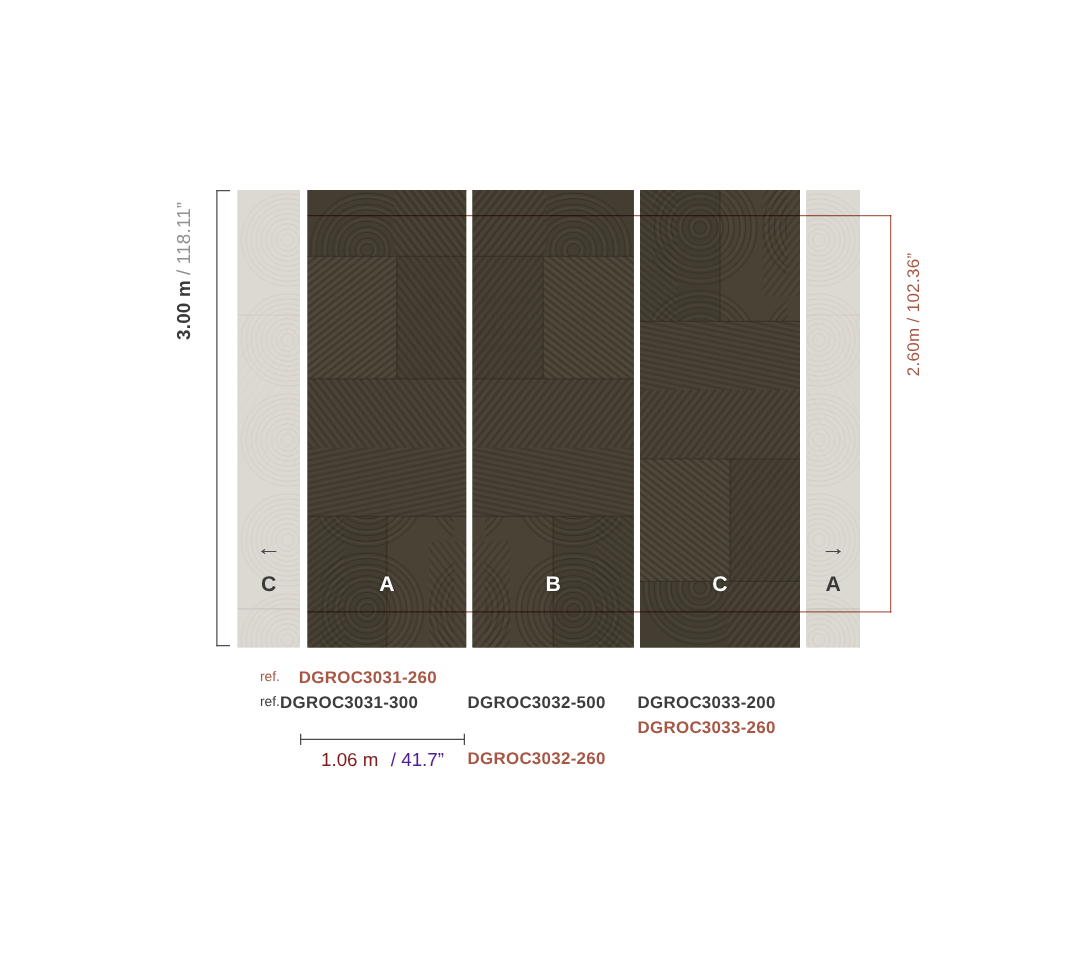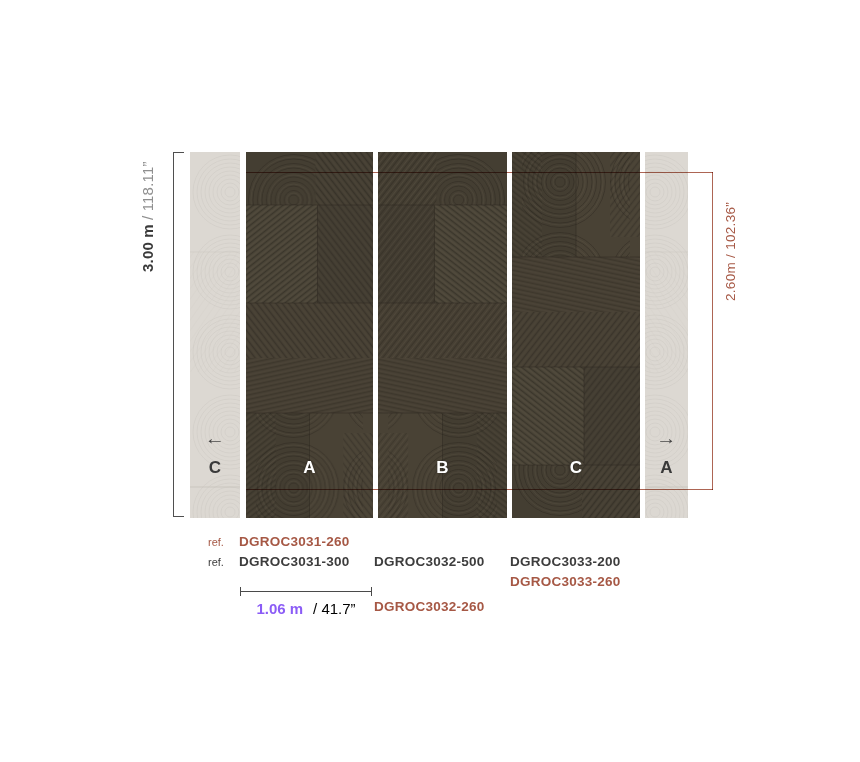--- a/index.html
+++ b/index.html
@@ -49,22 +49,22 @@
   .hdim-line{position:absolute;left:240px;top:591px;width:132px;height:1px;background:#4a4a4a;}
   .hdim-line:before,.hdim-line:after{
     content:"";position:absolute;top:-4px;width:1px;height:9px;background:#4a4a4a;
   }
   .hdim-line:before{left:0;}
   .hdim-line:after{right:0;}
   .hdim-label{
     position:absolute;left:236px;top:600px;width:140px;text-align:center;
     font-size:15px;white-space:nowrap;
   }
-  .hdim-label .bold{font-weight:700;color:#8b5cf6;}
-  .hdim-label .light{font-weight:400;color:#000000;margin-left:10px;}
+  .hdim-label .bold{font-weight:400;color:#7f1d1d;}
+  .hdim-label .light{font-weight:400;color:#4c1d95;margin-left:10px;}
   .defs-holder{position:absolute;width:0;height:0;overflow:hidden;}
 </style>
 </head>
 <body>
 
 <div class="canvas">
 
   <div class="defs-holder">
     <svg width="0" height="0" aria-hidden="true">
       <defs>
@@ -203,21 +203,21 @@
   <div class="redline" style="left:712px;top:172px;width:1.2px;height:318px;"></div>
   <div class="redline" style="left:246px;top:489px;width:467px;height:1.2px;"></div>
   <div class="vlabel accent" style="left:723px;top:301px;">2.60m / 102.36”</div>
 
   <div class="refword row260" style="left:208px;top:534px;">ref.</div>
   <div class="refcode row260" style="left:239px;top:534px;">DGROC3031-260</div>
   <div class="refcode row260" style="left:374px;top:563px;margin-top:36px;">DGROC3032-260</div>
   <div class="refcode row260" style="left:510px;top:534px;margin-top:40px;">DGROC3033-260</div>
 
   <div class="refword row300" style="left:208px;top:554px;">ref.</div>
-  <div class="refcode row300" style="left:239px;top:554px;">DGROC3031-300</div>
+  <div class="refcode row300" style="left:224px;top:554px;">DGROC3031-300</div>
   <div class="refcode row300" style="left:374px;top:554px;">DGROC3032-500</div>
   <div class="refcode row300" style="left:510px;top:554px;">DGROC3033-200</div>
 
   <div class="hdim-line"></div>
   <div class="hdim-label">
     <span class="bold">1.06 m</span><span class="light">/ 41.7”</span>
   </div>
 
 </div>
 

